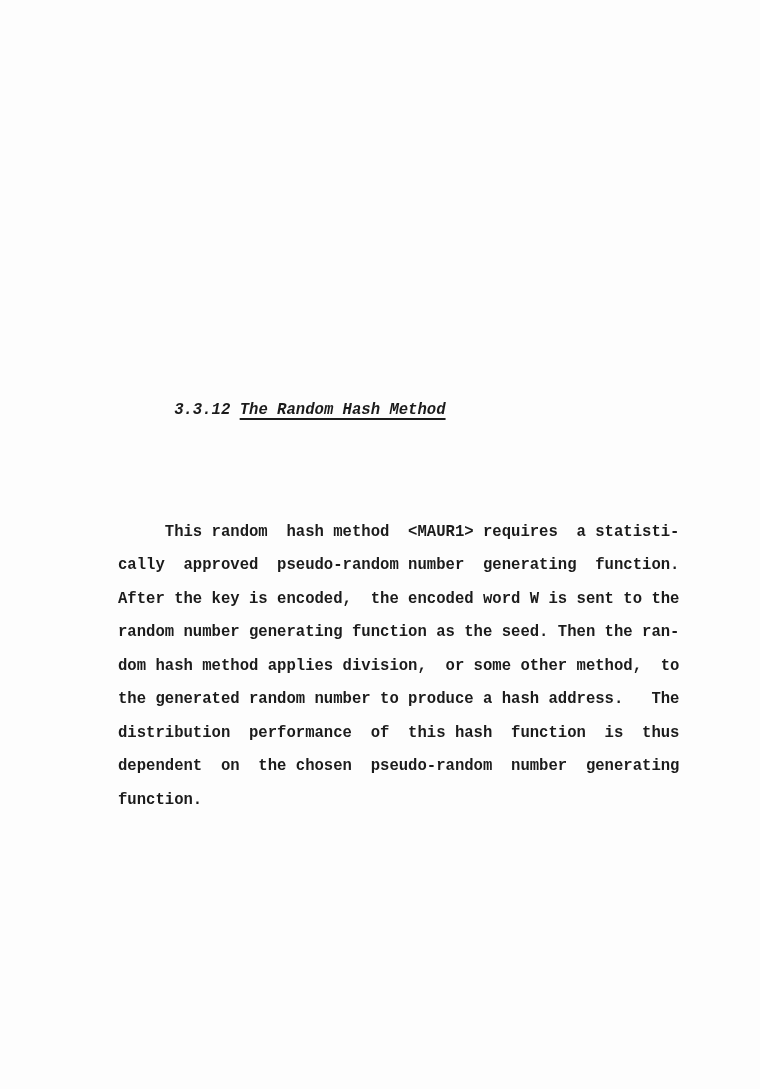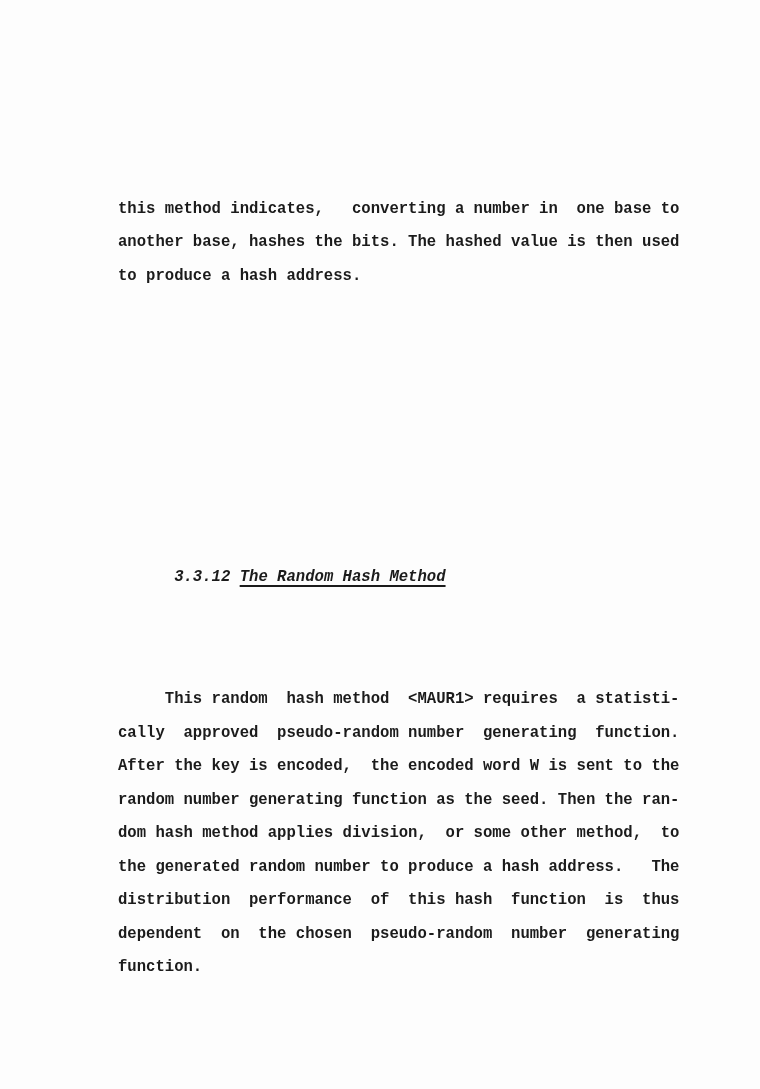--- a/index.html
+++ b/index.html
@@ -31,21 +31,20 @@
     text-underline-offset: 4px;
     text-decoration-thickness: 1.8px;
   }
 </style>
 </head>
 <body>
 
 <div class="sheet">
   <div class="text-column">
 
-    <div><div class="tline">this method indicates,   converting a number in  one base to</div><div class="tline">another base, hashes the bits. The hashed value is then used</div><div class="tline">to produce a hash address.</div></div>
 
     <div class="blank-line"></div>
 
     <div class="section-heading">
       <span>3.3.12 </span><span class="underlined">The Random Hash Method</span>
     </div>
 
     <div><div class="tline">     This random  hash method  &lt;MAUR1&gt; requires  a statisti-</div><div class="tline">cally  approved  pseudo-random number  generating  function.</div><div class="tline">After the key is encoded,  the encoded word W is sent to the</div><div class="tline">random number generating function as the seed. Then the ran-</div><div class="tline">dom hash method applies division,  or some other method,  to</div><div class="tline">the generated random number to produce a hash address.   The</div><div class="tline">distribution  performance  of  this hash  function  is  thus</div><div class="tline">dependent  on  the chosen  pseudo-random  number  generating</div><div class="tline">function.</div></div>
 
     <div class="blank-line"></div>

